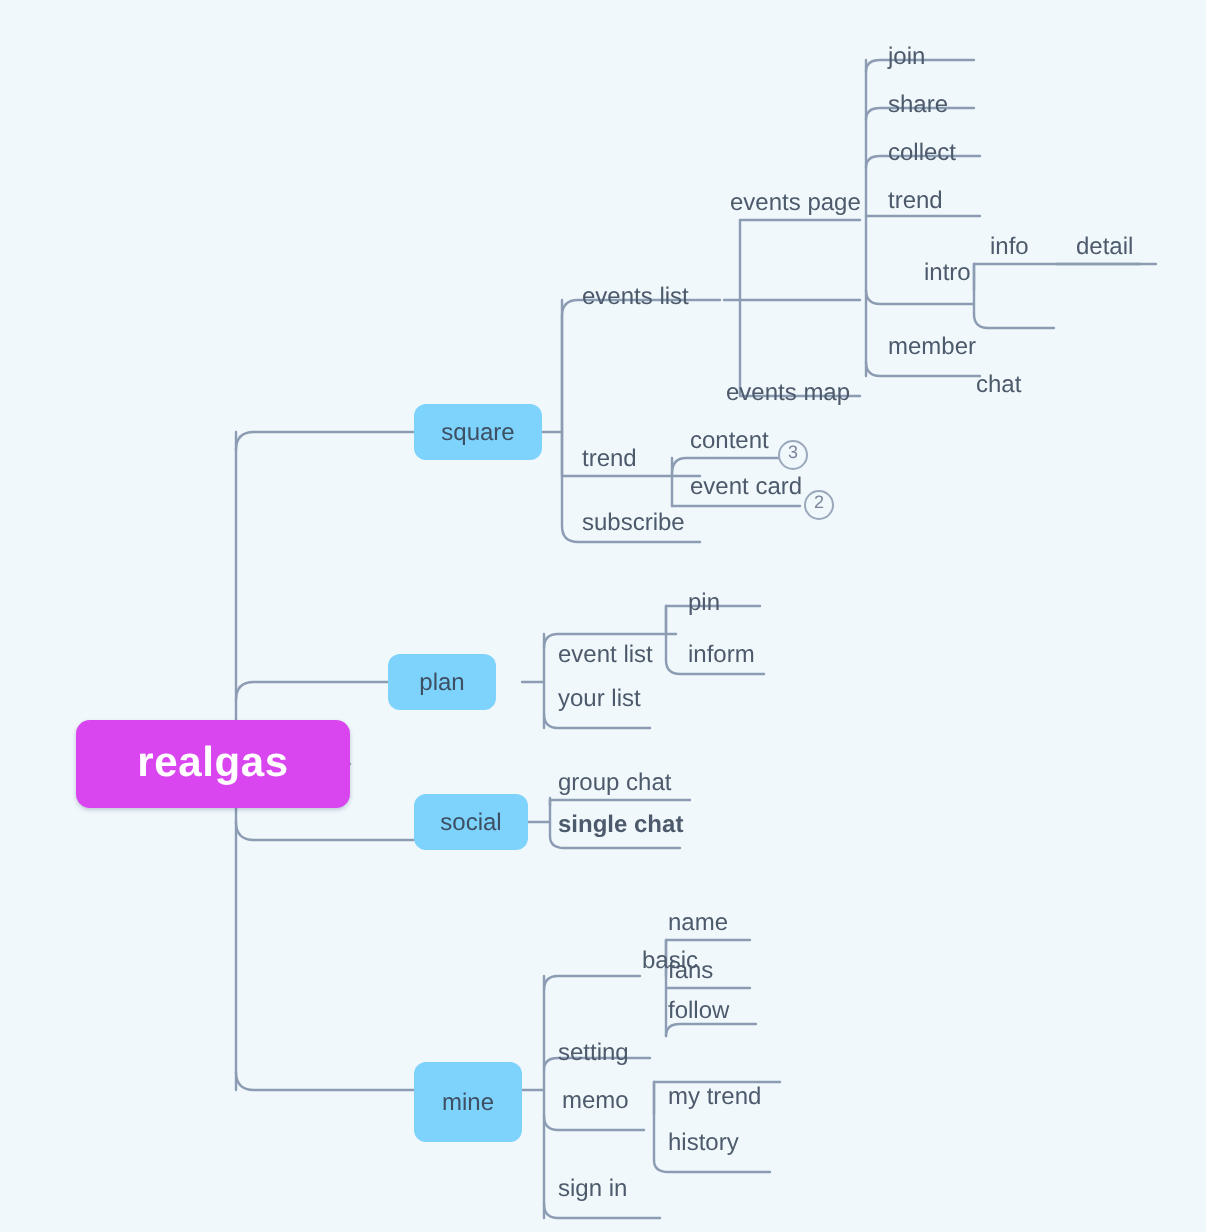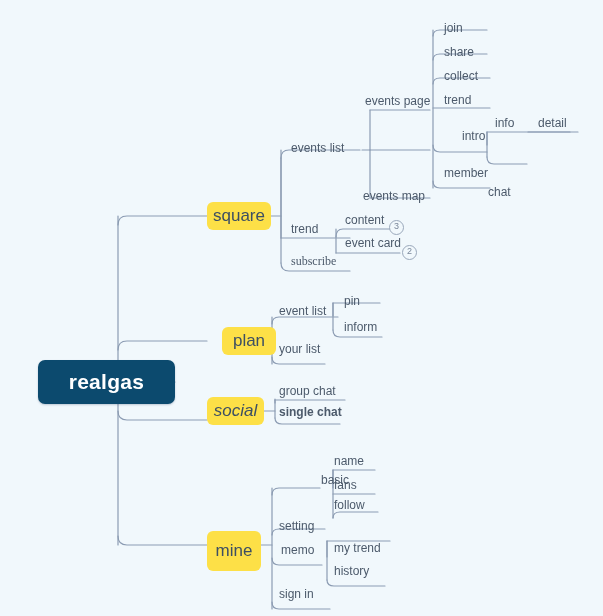--- a/index.html
+++ b/index.html
@@ -30,33 +30,33 @@
   }
   .node {
     position: absolute;
     box-sizing: border-box;
     display: flex;
     align-items: center;
     justify-content: center;
     white-space: nowrap;
   }
   .node-root {
-    background: #0c4a6e;
+    background: #d946ef;
     color: #ffffff;
     border-radius: 7px;
     font-size: 21px;
     font-weight: bold;
     letter-spacing: 0.3px;
     box-shadow: 0 1px 2px rgba(40,60,100,0.25);
   }
   .node-branch {
-    background: #fde047;
+    background: #7dd3fc;
     color: #3d4f63;
     border-radius: 6px;
-    font-size: 17px;
+    font-size: 12px;
   }
   .leaf {
     position: absolute;
     color: #4c5a6b;
     font-size: 12px;
     white-space: nowrap;
     line-height: 14px;
   }
   .badge {
     position: absolute;
@@ -154,57 +154,57 @@
   </svg>
 
   <div class="node node-root" style="left:38px; top:360px; width:137px; height:44px;">
     <span>realgas</span>
   </div>
 
   <div class="node node-branch" style="left:207px; top:202px; width:64px; height:28px;">
     <span>square</span>
   </div>
 
-  <div class="node node-branch" style="left:222px; top:327px; width:54px; height:28px;">
+  <div class="node node-branch" style="left:194px; top:327px; width:54px; height:28px;">
     <span>plan</span>
   </div>
 
-  <div class="node node-branch" style="left:207px; top:397px; width:57px; height:28px;font-style:italic;">
+  <div class="node node-branch" style="left:207px; top:397px; width:57px; height:28px;">
     <span>social</span>
   </div>
 
   <div class="node node-branch" style="left:207px; top:531px; width:54px; height:40px;">
     <span>mine</span>
   </div>
 
   <div class="leaf" style="left:291px; top:141px;">events list</div>
   <div class="leaf" style="left:363px; top:189px;">events map</div>
   <div class="leaf" style="left:291px; top:222px;">trend</div>
-  <div class="leaf" style="left:291px; top:254px;font-family:Liberation Serif, serif;">subscribe</div>
+  <div class="leaf" style="left:291px; top:254px;">subscribe</div>
 
   <div class="leaf" style="left:365px; top:94px;">events page</div>
 
   <div class="leaf" style="left:444px; top:21px;">join</div>
   <div class="leaf" style="left:444px; top:45px;">share</div>
   <div class="leaf" style="left:444px; top:69px;">collect</div>
   <div class="leaf" style="left:444px; top:93px;">trend</div>
   <div class="leaf" style="left:444px; top:129px;margin-left:18px;">intro</div>
   <div class="leaf" style="left:444px; top:166px;">member</div>
 
   <div class="leaf" style="left:495px; top:116px;">info</div>
   <div class="leaf" style="left:538px; top:116px;">detail</div>
   <div class="leaf" style="left:488px; top:141px;margin-top:44px;">chat</div>
 
   <div class="leaf" style="left:345px; top:213px;">content</div>
   <div class="leaf" style="left:345px; top:236px;">event card</div>
 
   <div class="badge" style="left:389px; top:220px;">3</div>
   <div class="badge" style="left:402px; top:245px;">2</div>
 
-  <div class="leaf" style="left:279px; top:304px;">event list</div>
+  <div class="leaf" style="left:279px; top:320px;">event list</div>
   <div class="leaf" style="left:279px; top:342px;">your list</div>
   <div class="leaf" style="left:344px; top:294px;">pin</div>
   <div class="leaf" style="left:344px; top:320px;">inform</div>
 
   <div class="leaf" style="left:279px; top:384px;">group chat</div>
   <div class="leaf" style="left:279px; top:405px;font-weight:bold;">single chat</div>
 
   <div class="leaf" style="left:281px; top:473px;padding-left:40px;">basic</div>
   <div class="leaf" style="left:279px; top:519px;">setting</div>
   <div class="leaf" style="left:281px; top:543px;">memo</div>

